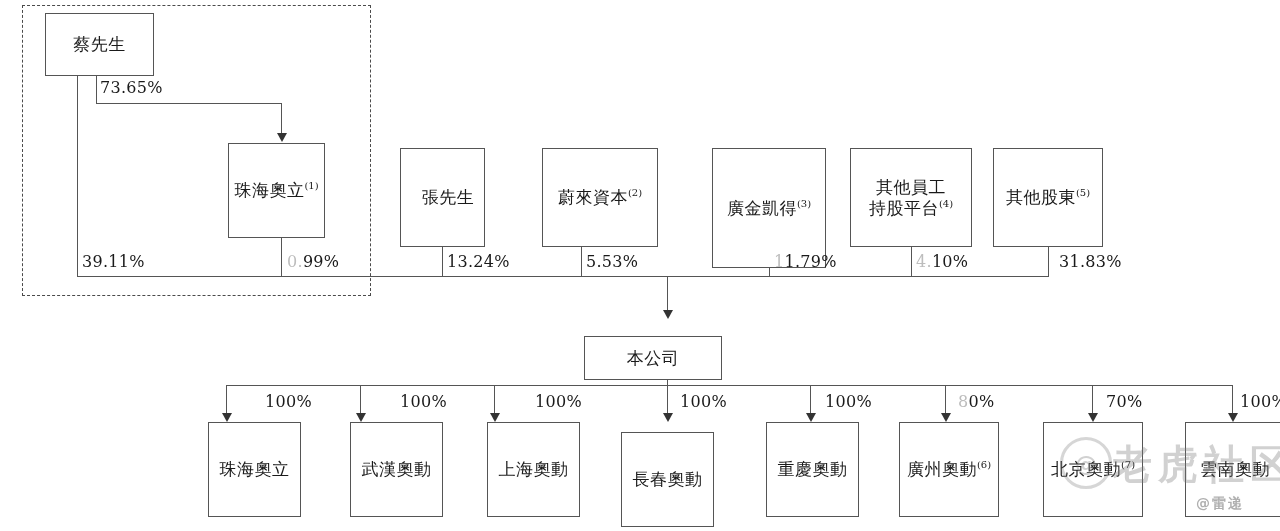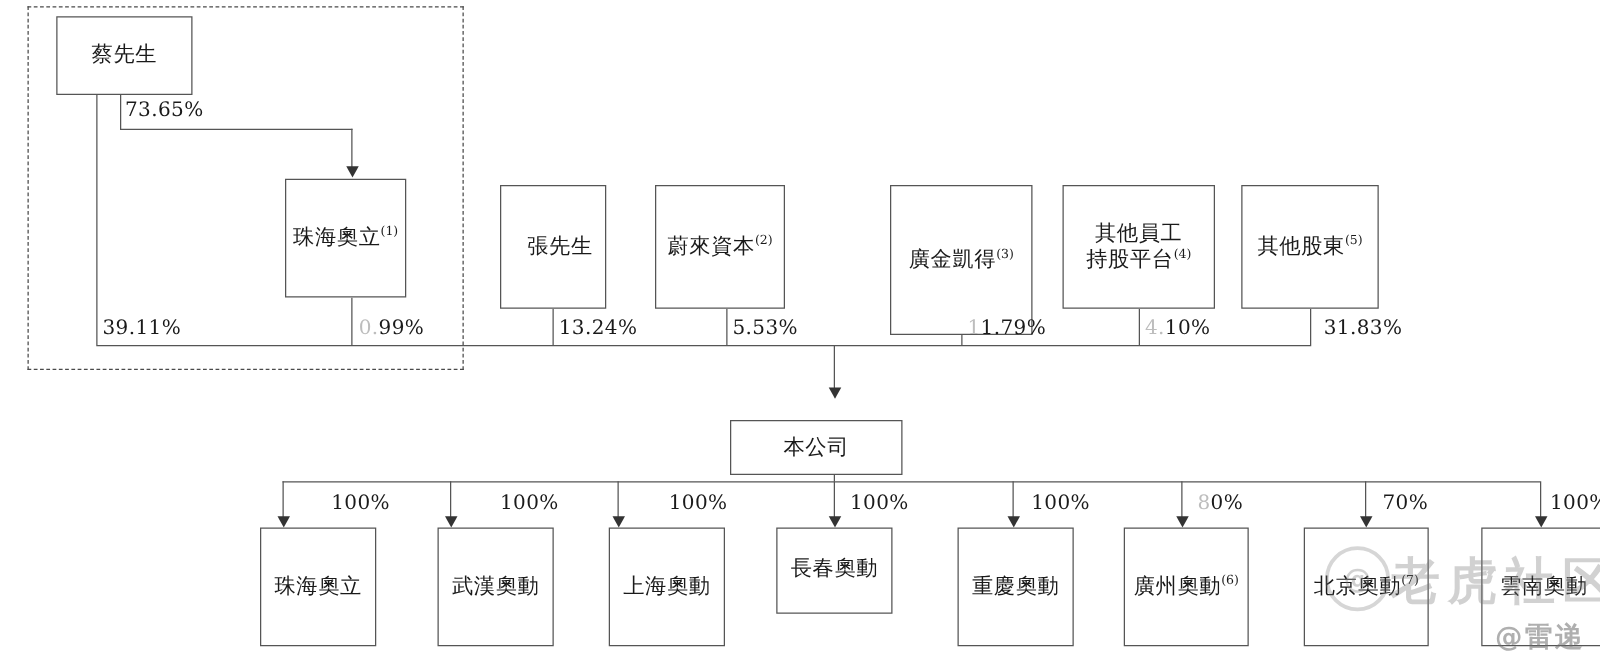--- a/index.html
+++ b/index.html
@@ -73,21 +73,21 @@
   }
   .wm-big{
     color:rgba(120,120,120,.34);
     font-size:40px;
     font-weight:700;
     letter-spacing:6px;
     white-space:nowrap;
   }
   .wm-small{
     color:rgba(110,110,110,.55);
-    font-size:22px;
+    font-size:14px;
     font-weight:700;
     letter-spacing:2px;
     white-space:nowrap;
   }
   .wm-ring{
     position:absolute;
     width:46px;height:46px;
     border:3px solid rgba(120,120,120,.30);
     border-radius:50%;
     z-index:6;
@@ -122,21 +122,21 @@
   </div>
   <div class="vline" style="left:281px;top:238px;height:38px;"></div>
   <div class="pct faded-lead" style="left:287px;top:252px;">0.99%</div>
 
   <div class="box" style="left:400px;top:148px;width:85px;height:99px;padding-left:11px;">
     <span class="lbl"><span>張先生</span><sup></sup></span>
   </div>
   <div class="vline" style="left:442px;top:247px;height:29px;"></div>
   <div class="pct" style="left:447px;top:252px;">13.24%</div>
 
-  <div class="box" style="left:524px;top:148px;width:104px;height:99px;">
+  <div class="box" style="left:542px;top:148px;width:116px;height:99px;">
     <span class="lbl"><span>蔚來資本</span><sup>(2)</sup></span>
   </div>
   <div class="vline" style="left:581px;top:247px;height:29px;"></div>
   <div class="pct" style="left:586px;top:252px;">5.53%</div>
 
   <div class="box" style="left:712px;top:148px;width:114px;height:120px;">
     <span class="lbl"><span>廣金凱得</span><sup>(3)</sup></span>
   </div>
   <div class="vline" style="left:769px;top:247px;height:29px;"></div>
   <div class="pct faded-lead" style="left:774px;top:252px;">11.79%</div>
@@ -202,21 +202,21 @@
   </div>
 
   <div class="box" style="left:350px;top:422px;width:93px;height:95px;">
     <span class="lbl"><span>武漢奧動</span><sup></sup></span>
   </div>
 
   <div class="box" style="left:487px;top:422px;width:93px;height:95px;">
     <span class="lbl"><span>上海奧動</span><sup></sup></span>
   </div>
 
-  <div class="box" style="left:621px;top:422px;width:93px;height:69px;font-family:Liberation Mono, monospace;">
+  <div class="box" style="left:621px;top:432px;width:93px;height:95px;">
     <span class="lbl"><span>長春奧動</span><sup></sup></span>
   </div>
 
   <div class="box" style="left:766px;top:422px;width:93px;height:95px;">
     <span class="lbl"><span>重慶奧動</span><sup></sup></span>
   </div>
 
   <div class="box" style="left:899px;top:422px;width:100px;height:95px;">
     <span class="lbl"><span>廣州奧動</span><sup>(6)</sup></span>
   </div>

